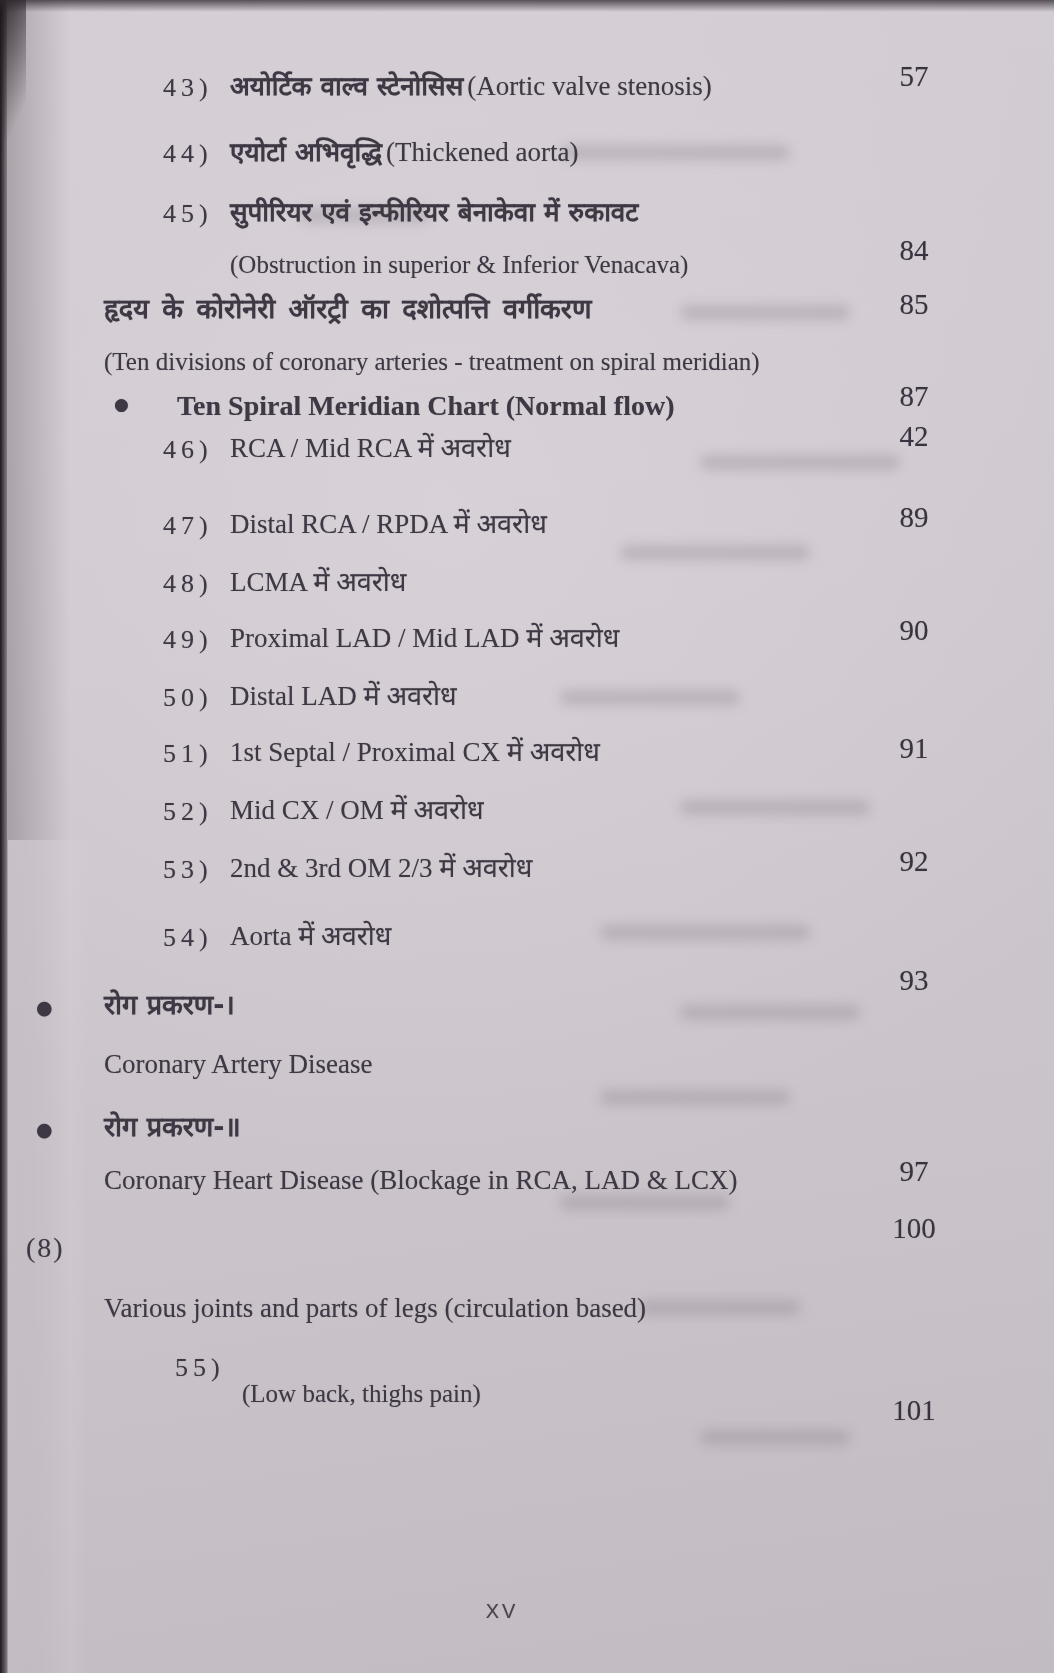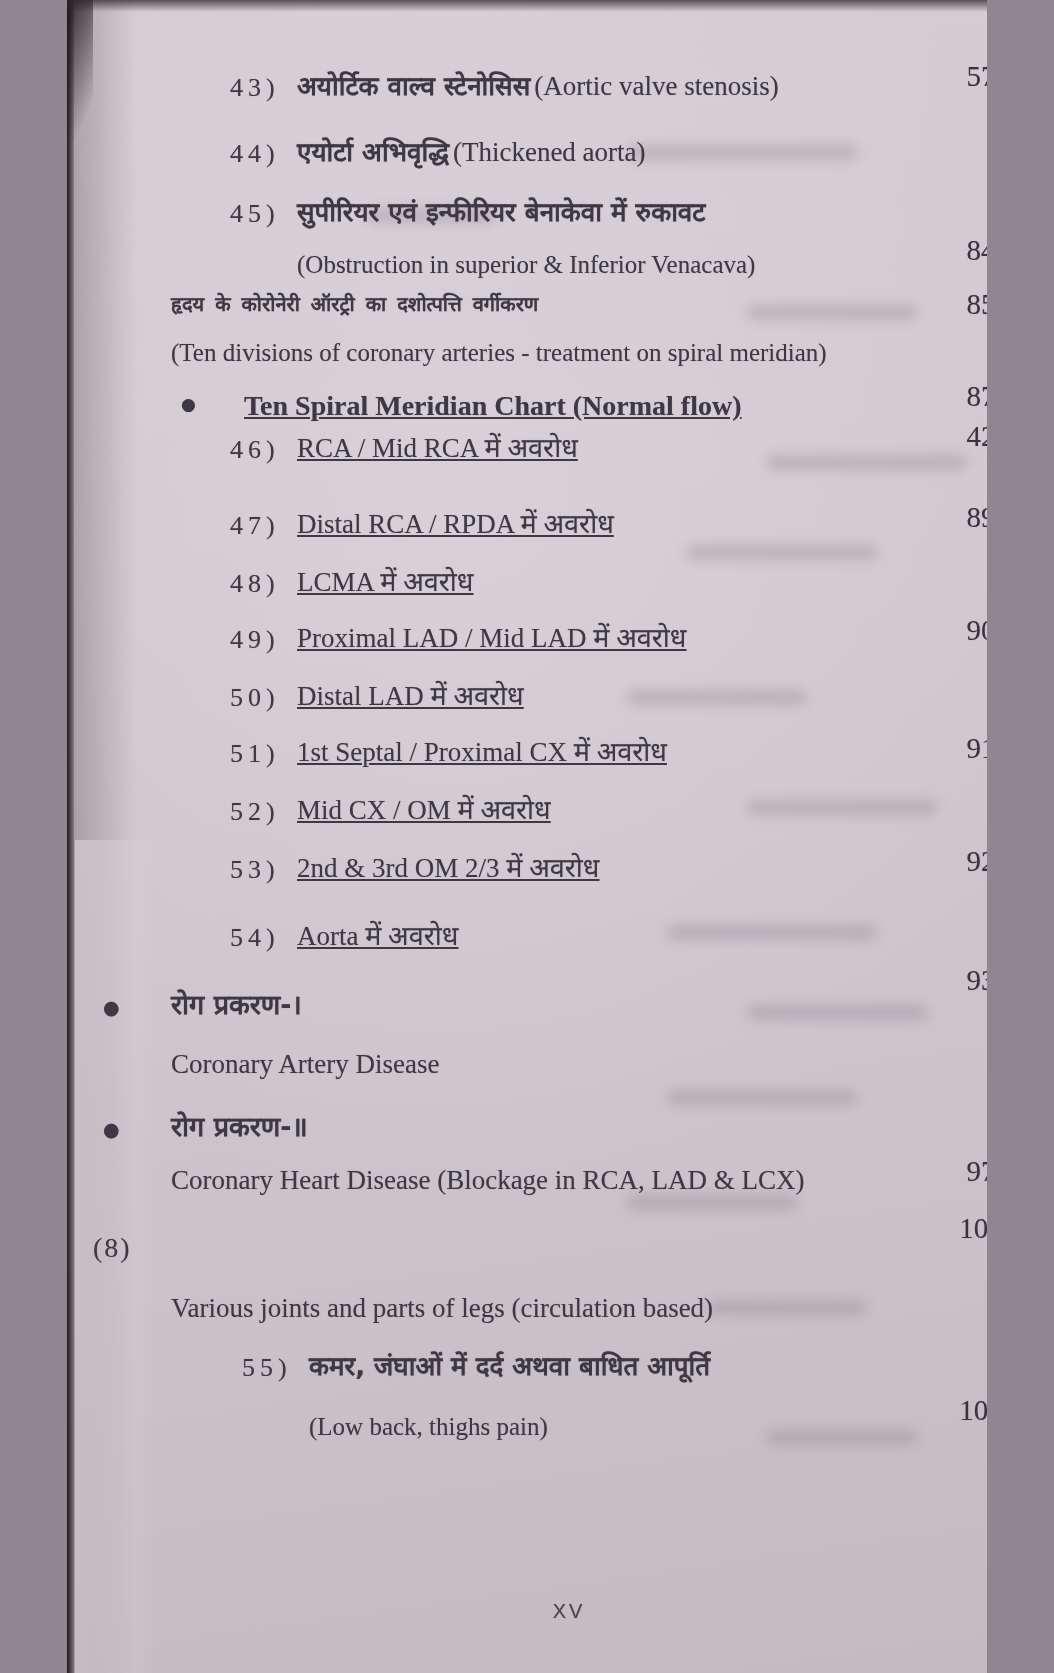--- a/index.html
+++ b/index.html
@@ -1,21 +1,21 @@
 <!DOCTYPE html>
 <html><head>
 <meta charset="utf-8">
 <style>
   * { box-sizing: border-box; margin: 0; padding: 0; }
   html,body { background:#8f878f; }
   body { font-family:"Liberation Serif", serif; }
 
   .page {
     position: relative;
-    width: 920px;
+    width: 1054px;
     height: 1673px;
     margin: 0 auto;
     overflow: hidden;
     background:
       radial-gradient(120% 70% at 42% 30%, rgba(222,216,222,0.55), rgba(222,216,222,0) 60%),
       linear-gradient(172deg, #d4ced4 0%, #cfc8cf 35%, #cac3ca 70%, #c2bbc2 100%);
     color:#3e3844;
   }
 
   
@@ -33,29 +33,29 @@
     background:rgba(128,118,130,0.30); filter:blur(6px); }
 
   .textlayer { position:absolute; inset:0; text-shadow:0 0 1px rgba(62,56,68,0.35); }
 
   .row { position:absolute; left:0; width:100%; line-height:1.25; }
 
   .num { position:absolute; left:163px; top:2px; font-family:"Liberation Serif",serif;
     font-size:26px; letter-spacing:5px; white-space:nowrap; }
   .hi  { font-family:"DejaVu Sans",sans-serif; font-weight:700; font-size:26px; }
   .en  { font-family:"Liberation Serif",serif; font-size:27px; }
-  .mix { font-family:"Liberation Serif","DejaVu Sans",serif; font-size:27px;text-decoration:underline; }
+  .mix { font-family:"Liberation Serif","DejaVu Sans",serif; font-size:27px; }
   .sub-en { display:block; font-family:"Liberation Serif",serif; font-size:25px; margin-top:20px; }
 
   .item   { padding-left:230px; }
   .item55 { padding-left:242px; }
   .item55 .num { left:175px; }
   .heading, .plain, .bullet-hi, .numsec { padding-left:104px; }
 
-  .heading .hi { font-size:20px; word-spacing:4px; }
+  .heading .hi { font-size:27px; word-spacing:4px; }
   .bullet-en { padding-left:177px; }
   .bullet-en .mix { font-weight:700; font-size:28px; }
   .bullet-mark { position:absolute; font-family:"DejaVu Sans",sans-serif; }
   .bullet-en .bullet-mark { left:114px; top:6px; font-size:17px; }
   .bullet-hi .bullet-mark { left:36px;  top:8px; font-size:19px; }
   .bullet-hi .hi { font-size:27px; }
   .plain .en { font-size:27px; }
   .numsec .num { left:26px; letter-spacing:2px; font-size:28px; }
   .numsec .hi { font-size:26px; }
 
@@ -198,21 +198,20 @@
       <span class="num">(8)</span>
       <span class="pg" style="top:-18px">100</span>
     </div>
 
     <div class="row plain" style="top:1292px">
       <span class="en">Various joints and parts of legs (circulation based)</span>
     </div>
 
     <div class="row item item55" style="top:1350px">
       <span class="num">55)</span>
-      <span class="hi">कमर, जंघाओं में दर्द अथवा बाधित आपूर्ति</span>
       <span class="sub-en" style="margin-top:28px">(Low back, thighs pain)</span>
       <span class="pg" style="top:42px">101</span>
     </div>
 
     <div class="footer-folio">XV</div>
 
   </div>
 </div>
 
 </body></html>

